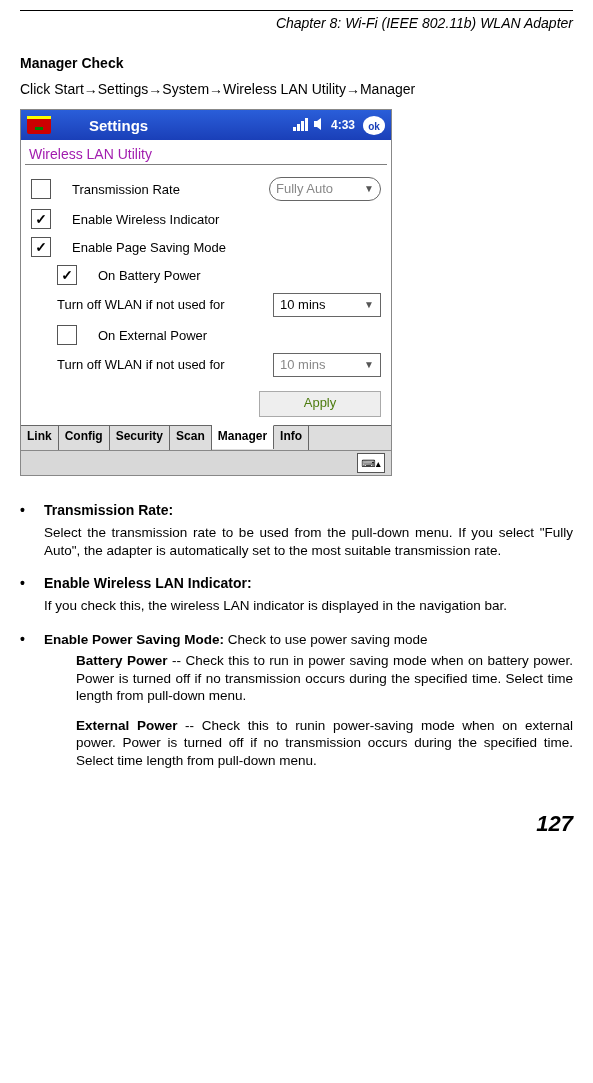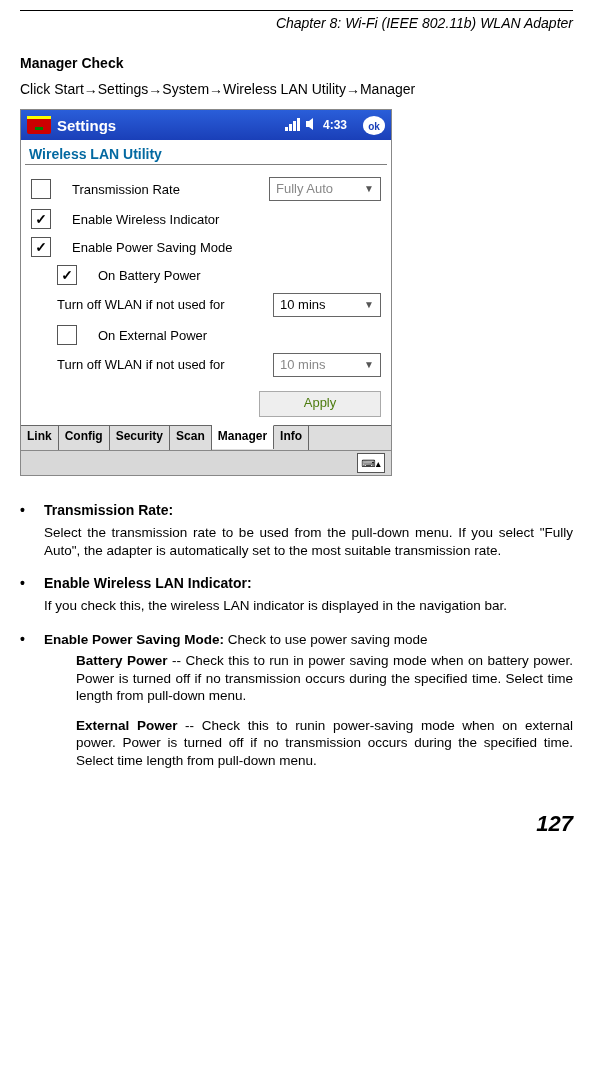--- a/index.html
+++ b/index.html
@@ -44,20 +44,21 @@
   }
   .titlebar {
     background: linear-gradient(#2a5ed9, #1a3fb8);
     color: #fff;
     display: flex;
     align-items: center;
     height: 30px;
     padding: 0 6px;
     font-weight: bold;
     font-size: 15px;
+    gap: 32px;
   }
   .flag {
     width: 24px;
     height: 18px;
     background: #c00;
     margin-right: 6px;
     position: relative;
     border-radius: 2px;
   }
   .flag::before, .flag::after {
@@ -77,25 +78,25 @@
   .ok-btn {
     width: 22px;
     height: 19px;
     border-radius: 50%;
     background: #fff;
     color: #1a3fb8;
     font-size: 10px;
     font-weight: bold;
     line-height: 22px;
     text-align: center;
-    margin-left: 12px;
+    margin-left: 4px;
   }
   .app-title {
-    color: #0369a1;
-    font-weight: bold;
+    color: #a21caf;
+    font-weight: normal;
     font-size: 14px;
     padding: 6px 8px 2px 8px;
   }
   .underline {
     height: 1px;
     background: #000;
     opacity: .5;
     margin: 0 4px 8px 4px;
   }
   .row {
@@ -261,34 +262,34 @@
         <span class="ok-btn">ok</span>
       </span>
     </div>
 
     <div class="app-title">Wireless LAN Utility</div>
     <div class="underline"></div>
 
     <div class="row">
       <span class="cb"></span>
       <span>Transmission Rate</span>
-      <span class="dd disabled" style="width:100px;margin-left:auto;">
+      <span class="dd disabled" style="width:100px;margin-left:auto;border-radius:12px;">
         <span>Fully Auto</span>
         <span class="dd-btn">▼</span>
       </span>
     </div>
 
     <div class="row">
       <span class="cb">✓</span>
       <span>Enable Wireless Indicator</span>
     </div>
 
     <div class="row">
       <span class="cb">✓</span>
-      <span>Enable Power Saving Mode</span>
+      <span>Enable Page Saving Mode</span>
     </div>
 
     <div class="row indent">
       <span class="cb">✓</span>
       <span>On Battery Power</span>
     </div>
 
     <div class="row indent">
       <span class="sublabel">Turn off WLAN if not used for</span>
       <span class="dd" style="width:96px;">

